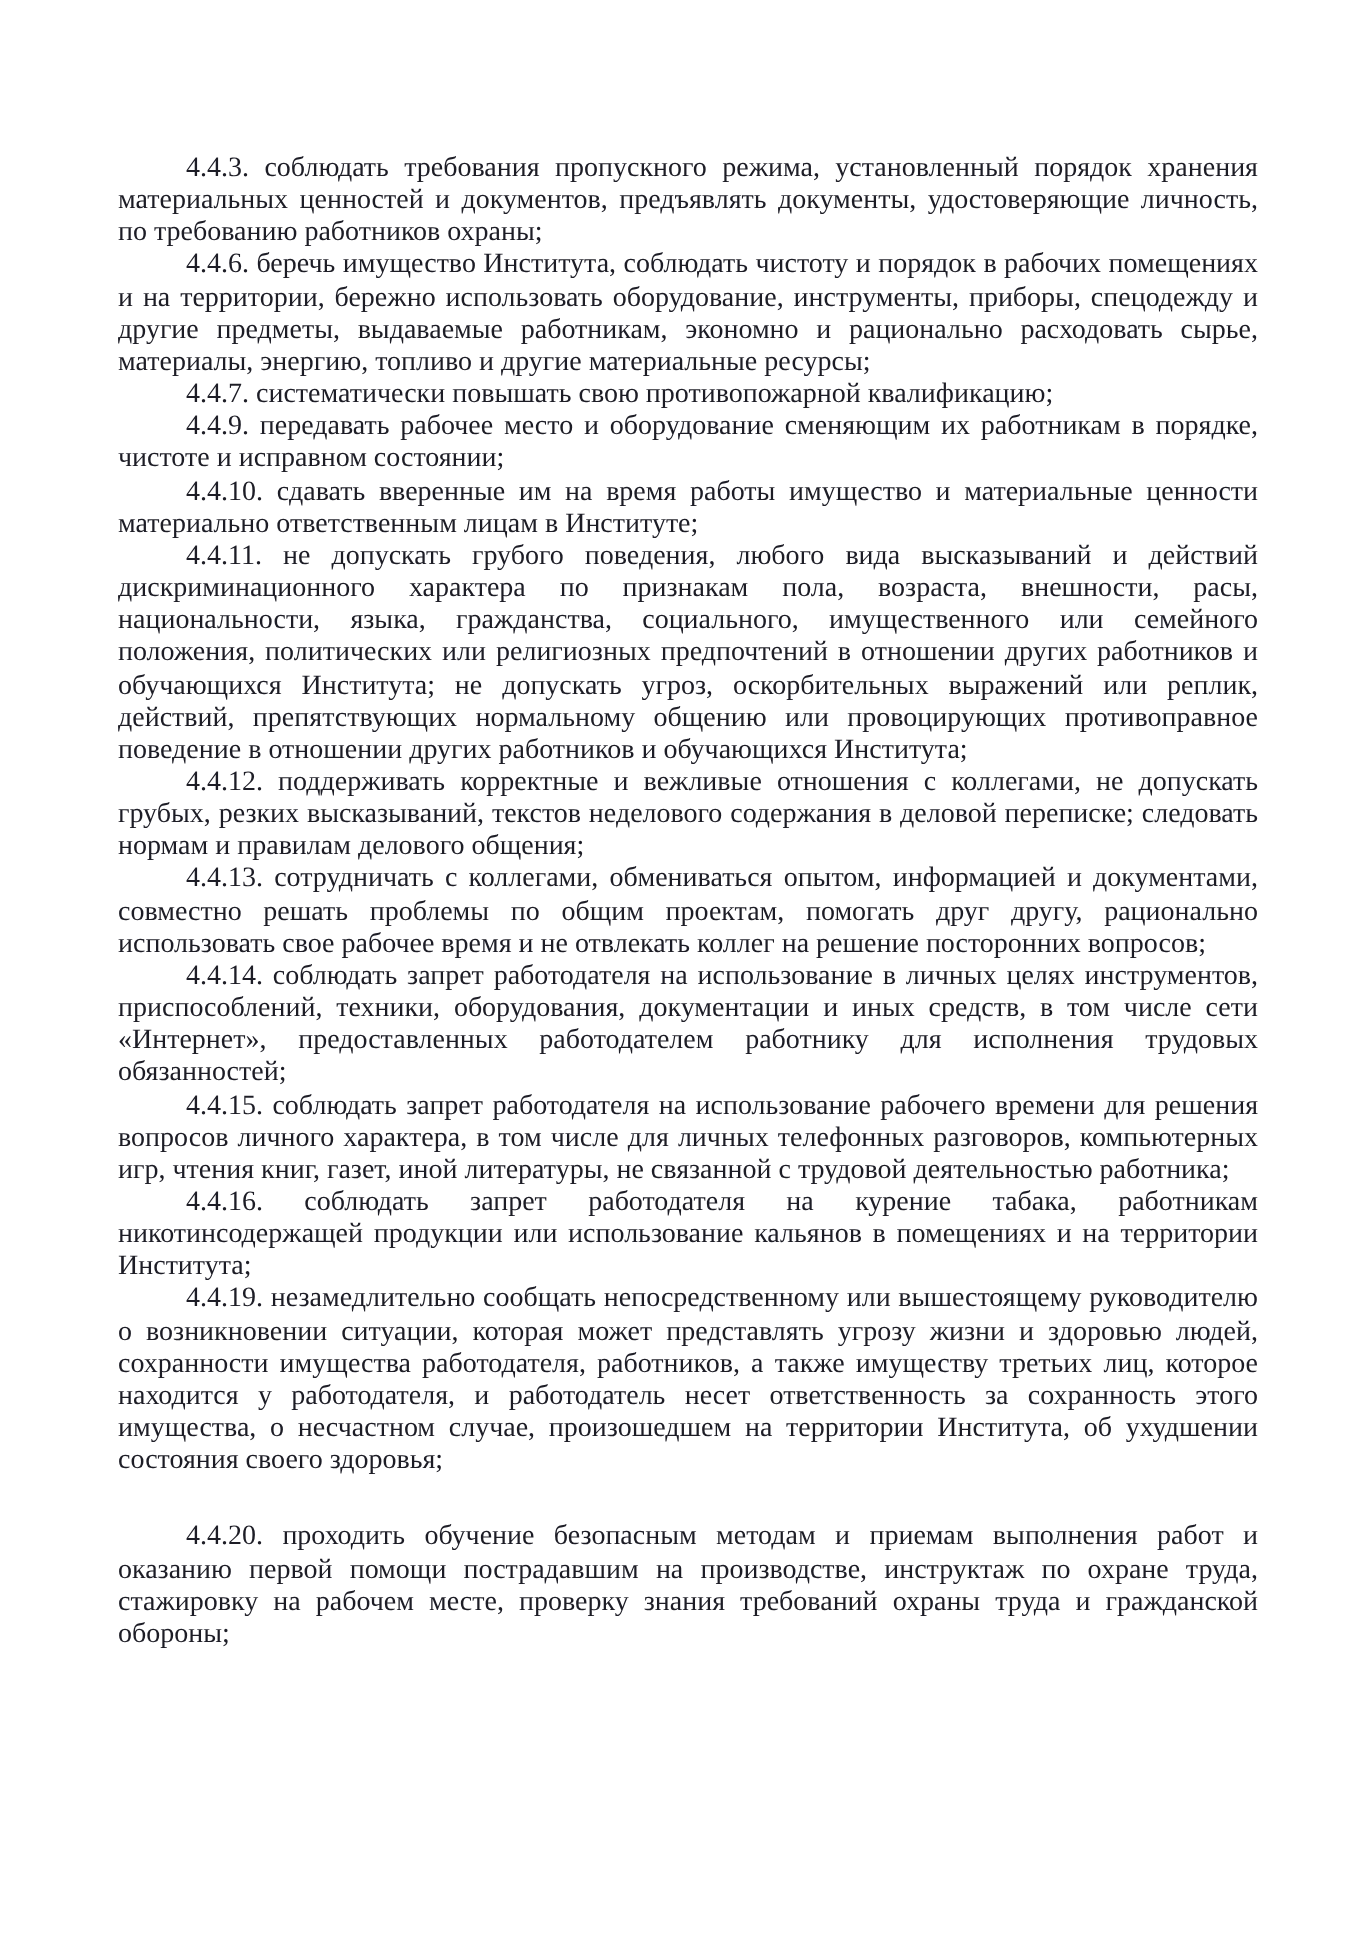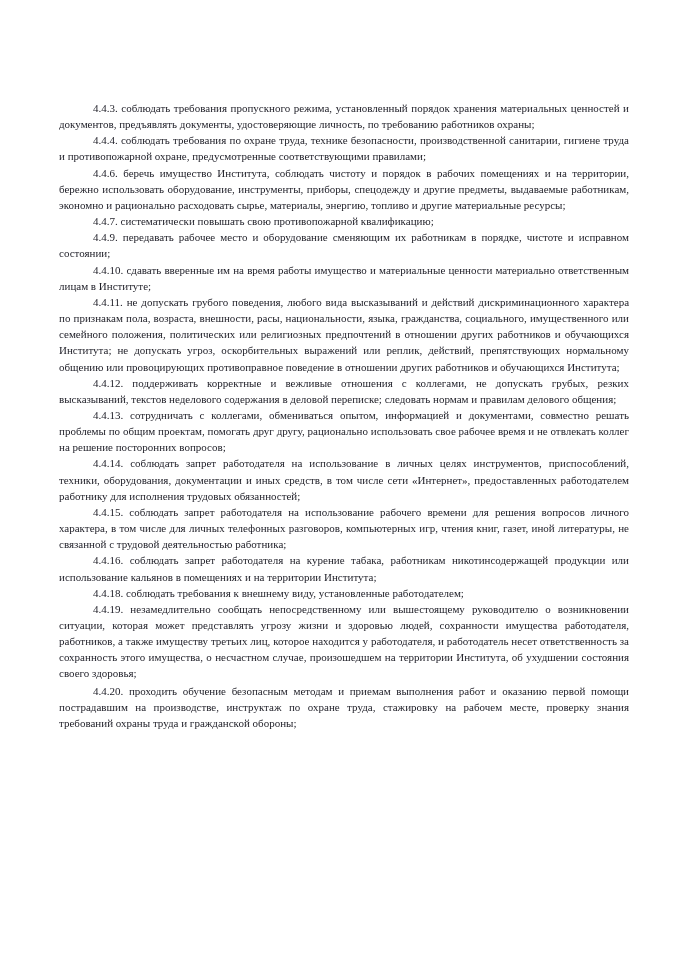--- a/index.html
+++ b/index.html
@@ -15,45 +15,44 @@
     position: relative;
     width: 686px;
     height: 970px;
     background: #ffffff;
     overflow: hidden;
     font-family: "Liberation Serif", "DejaVu Serif", serif;
   }
   .page-text {
     position: absolute;
     left: 59px;
-    top: 100px;
+    top: 77px;
     width: 570px;
     color: #1d1d26;
-    font-size: 11px;
+    font-size: 14px;
     line-height: 16.15px;
     text-align: justify;
   }
   .clause {
     margin: 0;
     padding: 0;
     text-indent: 34px;
   }
   .clause.gap-before {
-    margin-top: 1px;
+    margin-top: 22px;
   }
 </style>
 </head>
 <body>
 
 <div class="page" style="background: rgb(255, 255, 255);">
   <div class="page-text" style="color: rgb(29, 29, 38);">
 
       <p class="clause"><span class="clause-number">4.4.3.</span> <span class="clause-text">соблюдать требования пропускного режима, установленный порядок хранения материальных ценностей и документов, предъявлять документы, удостоверяющие личность, по требованию работников охраны;</span></p>
 
-      <p class="clause"><span class="clause-number">4.4.4.</span> <span class="clause-text">соблюдать требования по охране труда, технике безопасности, производственной санитарии, гигиене труда и противопожарной охране, предусмотренные соответствующими правилами;</span></p>
 
 
       <p class="clause"><span class="clause-number">4.4.6.</span> <span class="clause-text">беречь имущество Института, соблюдать чистоту и порядок в рабочих помещениях и на территории, бережно использовать оборудование, инструменты, приборы, спецодежду и другие предметы, выдаваемые работникам, экономно и рационально расходовать сырье, материалы, энергию, топливо и другие материальные ресурсы;</span></p>
 
       <p class="clause"><span class="clause-number">4.4.7.</span> <span class="clause-text">систематически повышать свою противопожарной квалификацию;</span></p>
 
 
       <p class="clause"><span class="clause-number">4.4.9.</span> <span class="clause-text">передавать рабочее место и оборудование сменяющим их работникам в порядке, чистоте и исправном состоянии;</span></p>
 
       <p class="clause"><span class="clause-number">4.4.10.</span> <span class="clause-text">сдавать вверенные им на время работы имущество и материальные ценности материально ответственным лицам в Институте;</span></p>
@@ -64,19 +63,18 @@
 
       <p class="clause"><span class="clause-number">4.4.13.</span> <span class="clause-text">сотрудничать с коллегами, обмениваться опытом, информацией и документами, совместно решать проблемы по общим проектам, помогать друг другу, рационально использовать свое рабочее время и не отвлекать коллег на решение посторонних вопросов;</span></p>
 
       <p class="clause"><span class="clause-number">4.4.14.</span> <span class="clause-text">соблюдать запрет работодателя на использование в личных целях инструментов, приспособлений, техники, оборудования, документации и иных средств, в том числе сети «Интернет», предоставленных работодателем работнику для исполнения трудовых обязанностей;</span></p>
 
       <p class="clause"><span class="clause-number">4.4.15.</span> <span class="clause-text">соблюдать запрет работодателя на использование рабочего времени для решения вопросов личного характера, в том числе для личных телефонных разговоров, компьютерных игр, чтения книг, газет, иной литературы, не связанной с трудовой деятельностью работника;</span></p>
 
       <p class="clause"><span class="clause-number">4.4.16.</span> <span class="clause-text">соблюдать запрет работодателя на курение табака, работникам никотинсодержащей продукции или использование кальянов в помещениях и на территории Института;</span></p>
 
 
-      <p class="clause"><span class="clause-number">4.4.18.</span> <span class="clause-text">соблюдать требования к внешнему виду, установленные работодателем;</span></p>
 
       <p class="clause"><span class="clause-number">4.4.19.</span> <span class="clause-text">незамедлительно сообщать непосредственному или вышестоящему руководителю о возникновении ситуации, которая может представлять угрозу жизни и здоровью людей, сохранности имущества работодателя, работников, а также имуществу третьих лиц, которое находится у работодателя, и работодатель несет ответственность за сохранность этого имущества, о несчастном случае, произошедшем на территории Института, об ухудшении состояния своего здоровья;</span></p>
 
       <p class="clause gap-before"><span class="clause-number">4.4.20.</span> <span class="clause-text">проходить обучение безопасным методам и приемам выполнения работ и оказанию первой помощи пострадавшим на производстве, инструктаж по охране труда, стажировку на рабочем месте, проверку знания требований охраны труда и гражданской обороны;</span></p>
     </div>
 </div>
 
 </body></html>

